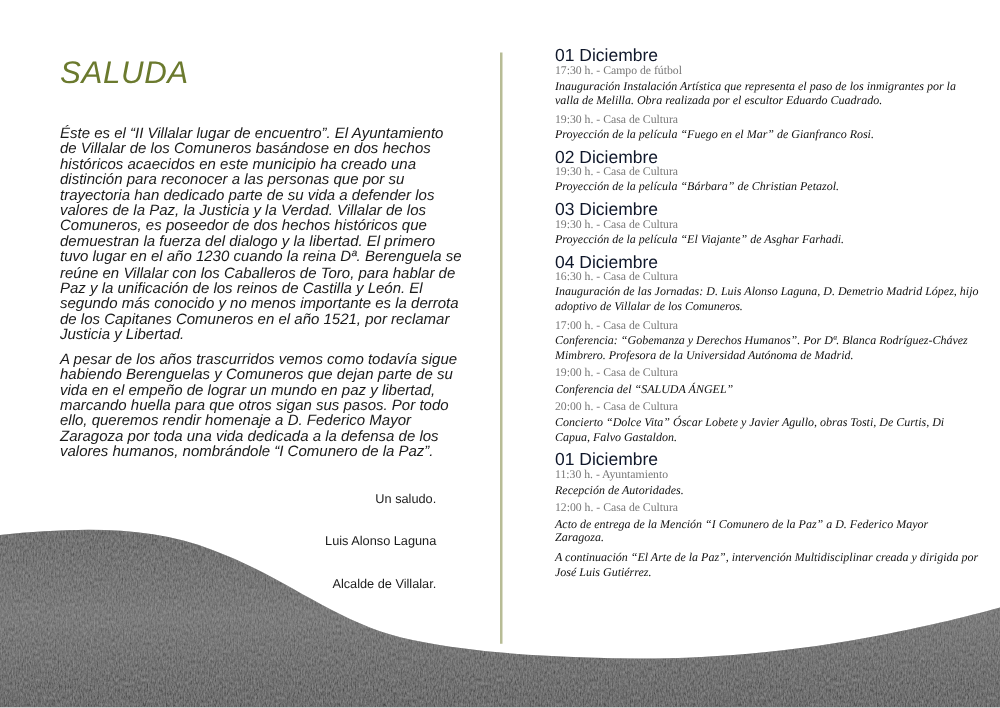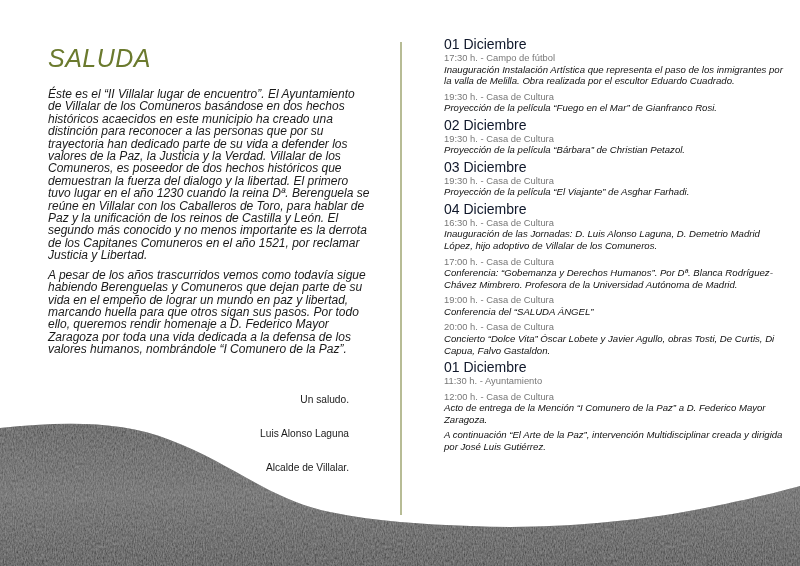--- a/index.html
+++ b/index.html
@@ -8,42 +8,42 @@
     background: #ffffff;
     font-family: "Liberation Sans", sans-serif;
     color: #1a1a1a;
   }
   .wave { position: absolute; left: 0; top: 0; width: 800px; height: 566px; z-index: 0; }
   .left-col {
     position: absolute; left: 48px; top: 44px; width: 322px; z-index: 2;
   }
   .title {
     font-size: 25px; color: #6b7a2e; font-style: italic; letter-spacing: 0.5px;
-    margin: 0 0 16px 0; font-weight: normal; line-height: 28px;
+    margin: 0 0 28px 0; font-weight: normal; line-height: 28px;
   }
   .para {
     font-size: 12px; line-height: 12.4px; font-style: italic; margin: 0 0 7px 0;
   }
   .sign {
     position: absolute; right: 36px; width: 200px; text-align: right;
     font-size: 10.2px; line-height: 19px; z-index: 2; top: 375px;
   }
   .sign div { margin: 15px; }
   .divider {
     position: absolute; left: 400px; top: 42px; width: 2px; height: 473px;
     background: #b7bc95; z-index: 2;
   }
   .right-col {
     position: absolute; left: 444px; top: 37px; width: 340px; z-index: 2;
   }
   .day { margin-bottom: 4px; }
   .day-title {
     font-size: 14px; color: #0f172a; line-height: 15px; margin: 0;
   }
-  .event { margin-bottom: 4px; }
+  .event { margin-bottom: 4px; font-family: Liberation Serif, serif; }
   .event-time {
     font-size: 9.4px; color: #777; line-height: 11.5px;
   }
   .event-desc {
     font-size: 9.6px; font-style: italic; line-height: 11.6px; color: #111;
   }
 </style>
 </head>
 <body>
 
@@ -127,20 +127,21 @@
     <div class="event">
       <div class="event-time">20:00 h. -  Casa de Cultura</div>
       <div class="event-desc">Concierto “Dolce Vita” Óscar Lobete y Javier Agullo, obras Tosti, De Curtis, Di Capua, Falvo Gastaldon.</div>
     </div>
   </div>
 
   <div class="day">
     <div class="day-title">01 Diciembre</div>
     <div class="event">
       <div class="event-time">11:30 h. - Ayuntamiento</div>
+      <div class="event-desc">Recepción de Autoridades.</div>
     </div>
     <div class="event">
       <div class="event-time">12:00 h. - Casa de Cultura</div>
       <div class="event-desc">Acto de entrega de la Mención “I Comunero de la Paz” a D. Federico Mayor Zaragoza.</div>
     </div>
     <div class="event">
       <div class="event-desc">A continuación “El Arte de la Paz”, intervención Multidisciplinar creada y dirigida por José Luis Gutiérrez.</div>
     </div>
   </div>
 </div>

